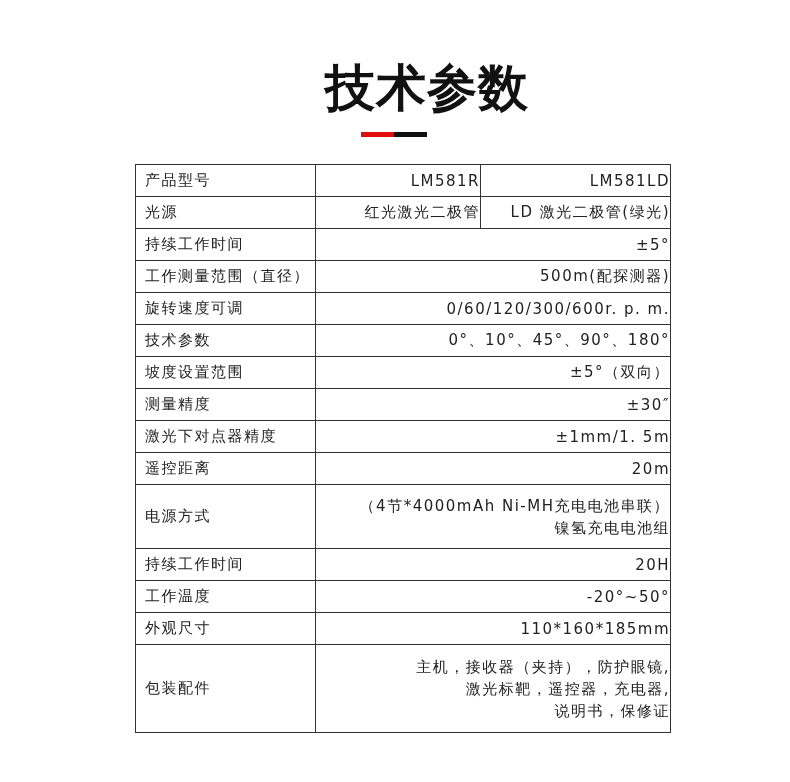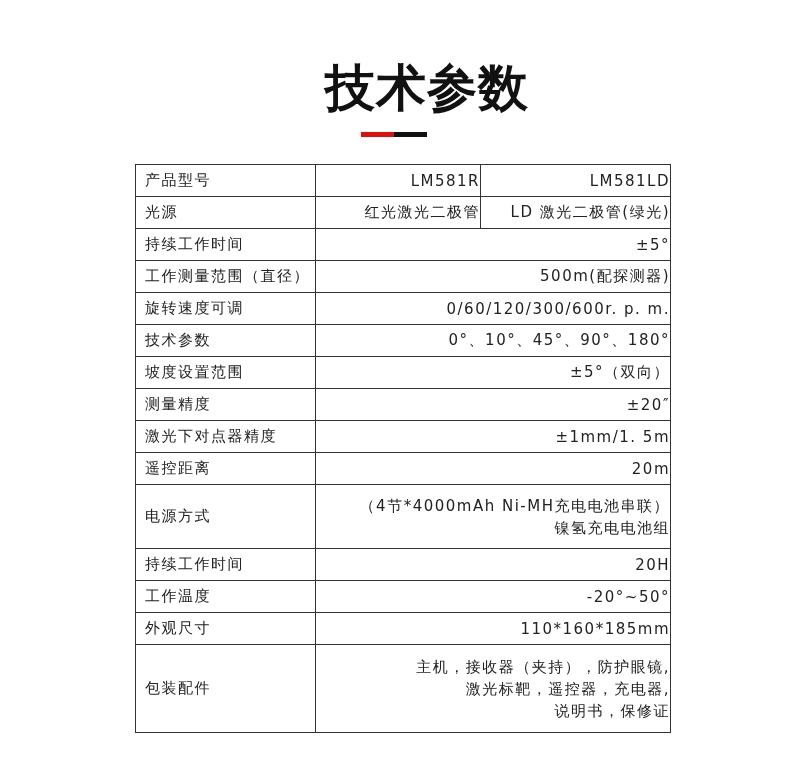--- a/index.html
+++ b/index.html
@@ -59,21 +59,21 @@
   <tr>
     <td class="label">技术参数</td>
     <td class="val" colspan="2">0°、10°、45°、90°、180°</td>
   </tr>
   <tr>
     <td class="label">坡度设置范围</td>
     <td class="val" colspan="2">±5°（双向）</td>
   </tr>
   <tr>
     <td class="label">测量精度</td>
-    <td class="val" colspan="2">±20″</td>
+    <td class="val" colspan="2">±30″</td>
   </tr>
   <tr>
     <td class="label">激光下对点器精度</td>
     <td class="val" colspan="2">±1mm/1. 5m</td>
   </tr>
   <tr>
     <td class="label">遥控距离</td>
     <td class="val" colspan="2">20m</td>
   </tr>
   <tr>

